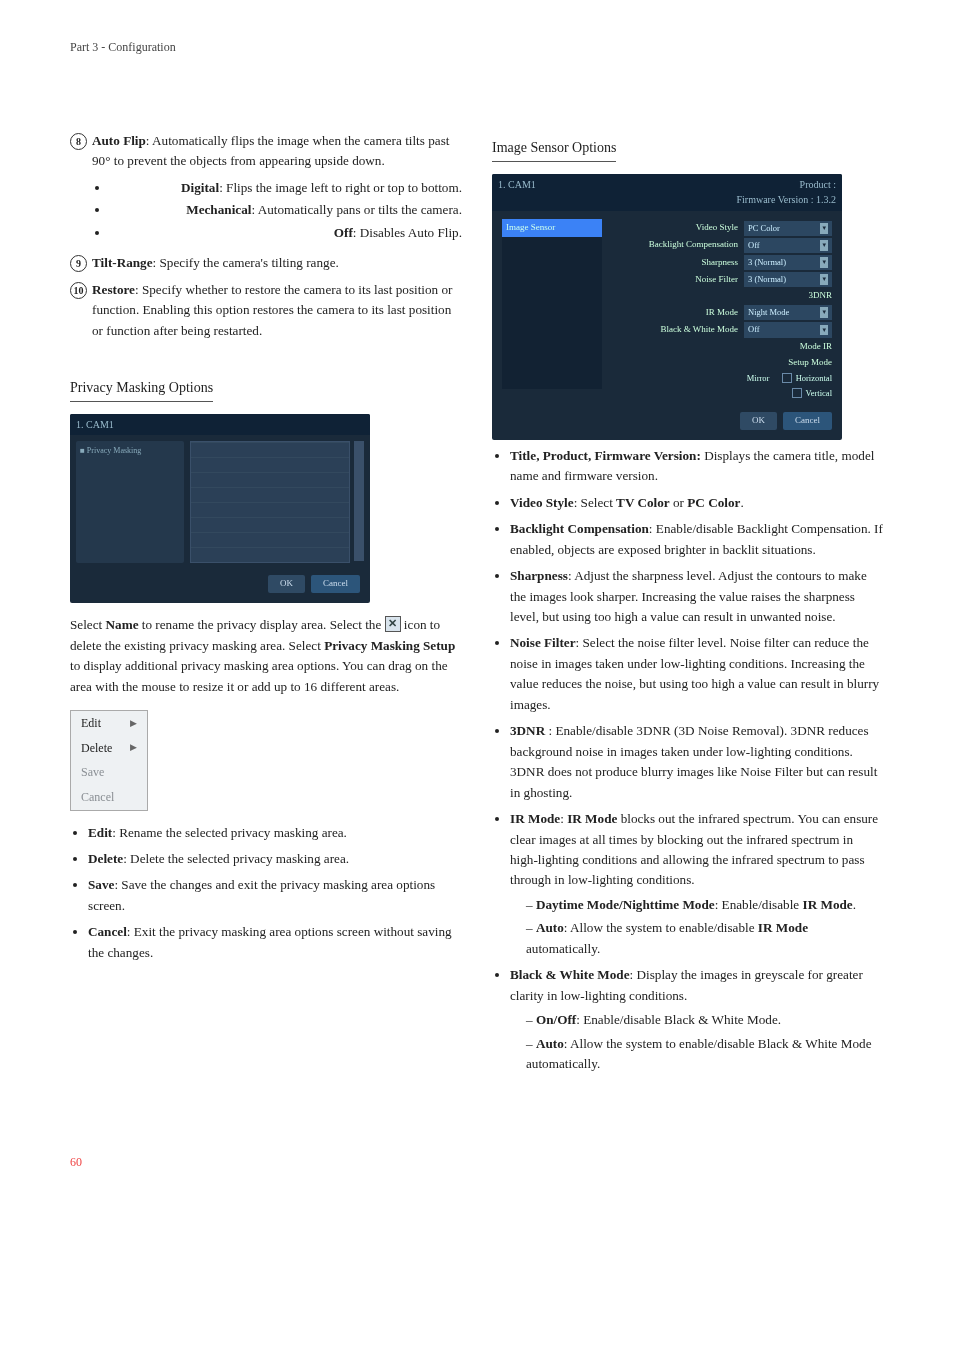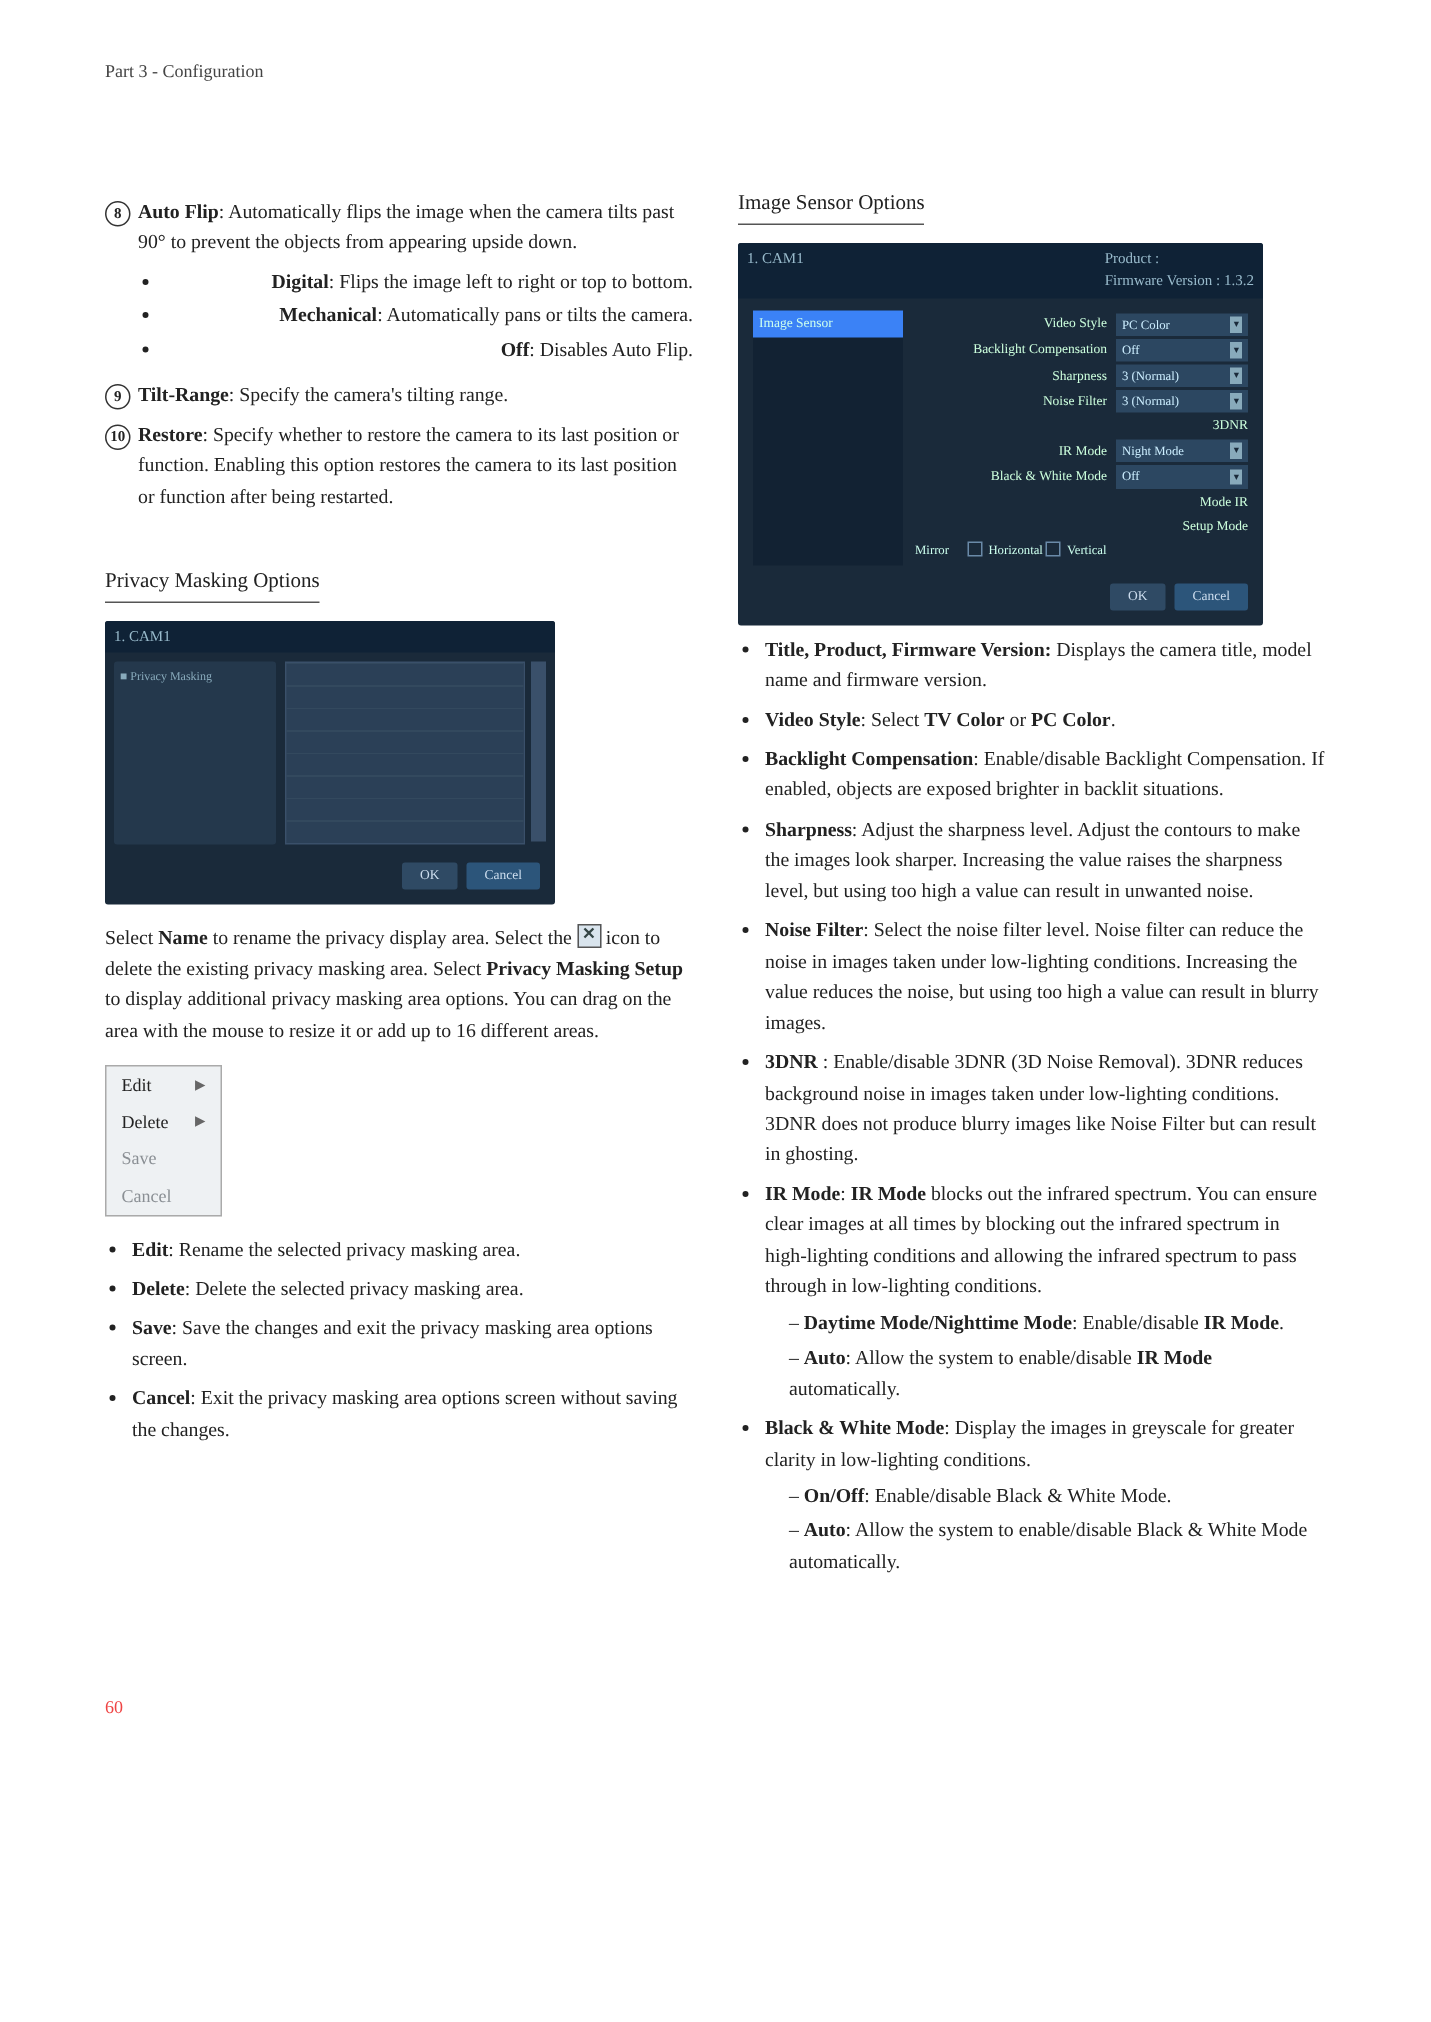--- a/index.html
+++ b/index.html
@@ -150,42 +150,42 @@
     border-radius: 2px;
     overflow: hidden;
   }
   .is-shot .tbar {
     background: #0f2236;
     padding: 3px 6px;
     color: #9bc;
     font-size: 10px;
     display:flex; justify-content:space-between;
   }
-  .is-shot .tbar .right { text-align:left; }
+  .is-shot .tbar .right { text-align:right; }
   .is-body {
     display:flex; padding:8px 10px 6px; gap:8px;
   }
   .is-left {
     flex:0 0 100px;
     background:#122233;
     height:170px;
   }
   .is-left .sel {
     background:#3b82f6; color:#cfe; padding:2px 4px; font-size:9px;
   }
   .is-right { flex:1; }
   .is-row { display:flex; justify-content:flex-end; gap:6px; margin:2px 0; align-items:center; }
   .is-row .lbl { color:#cfd; text-align:right; }
   .is-row .val {
     background:#2c4761; color:#cef; padding:1px 4px; width:80px;
     display:flex; justify-content:space-between; align-items:center;
     font-size:8.5px;
   }
   .is-row .val .tri { font-size:7px; color:#1a2a3a; background:#8ab; padding:0 2px; }
-  .is-mirror { margin-top:0; display:flex; flex-direction:row; gap:2px; align-items:flex-end;}
+  .is-mirror { margin-top:0; display:flex; flex-direction:column; gap:2px; align-items:flex-end;}
   .is-mirror .mr { display:flex; gap:4px; align-items:center; font-size:8.5px; }
   .is-mirror .box { width:8px; height:8px; border:1px solid #6a8aa8; display:inline-block;}
   .is-btns { display:flex; justify-content:flex-end; gap:6px; padding:6px 10px 10px;}
   .is-btns .b { background:#2f4a64; color:#cde; font-size:9px; padding:2px 12px; border-radius:2px;}
   .is-btns .b.cancel{ background:#2c557a; }
 
   .xicon {
     display:inline-block; width:14px; height:14px;
     background:#d9e4ed; border:1px solid #555; color:#344;
     text-align:center; line-height:13px; font-size:11px; font-weight:700;
@@ -273,21 +273,21 @@
 
       <ul class="dots">
         <li><b>Edit</b><span>: Rename the selected privacy masking area.</span></li>
         <li><b>Delete</b><span>: Delete the selected privacy masking area.</span></li>
         <li><b>Save</b><span>: Save the changes and exit the privacy masking area options screen.</span></li>
         <li><b>Cancel</b><span>: Exit the privacy masking area options screen without saving the changes.</span></li>
       </ul>
     </div>
 
     <div class="col">
-      <div class="section-title" style="margin-top:0">Image Sensor Options</div>
+      <div class="section-title" style="margin-top:12px">Image Sensor Options</div>
 
       <div class="is-shot">
         <div class="tbar">
           <div>1. CAM1</div>
           <div class="right">
             <div>Product :</div>
             <div>Firmware Version : 1.3.2</div>
           </div>
         </div>
         <div class="is-body">

